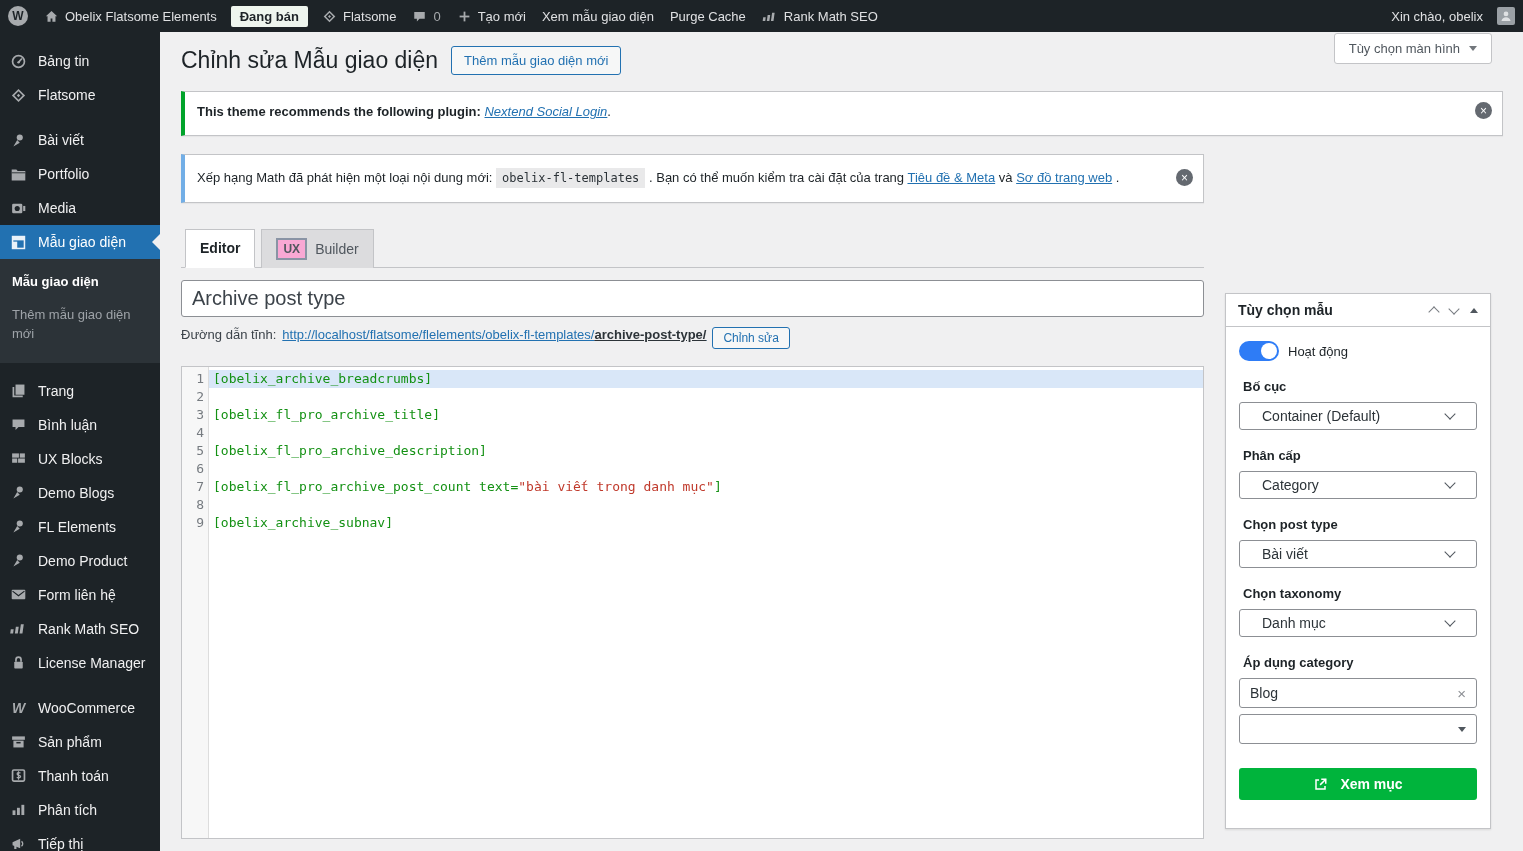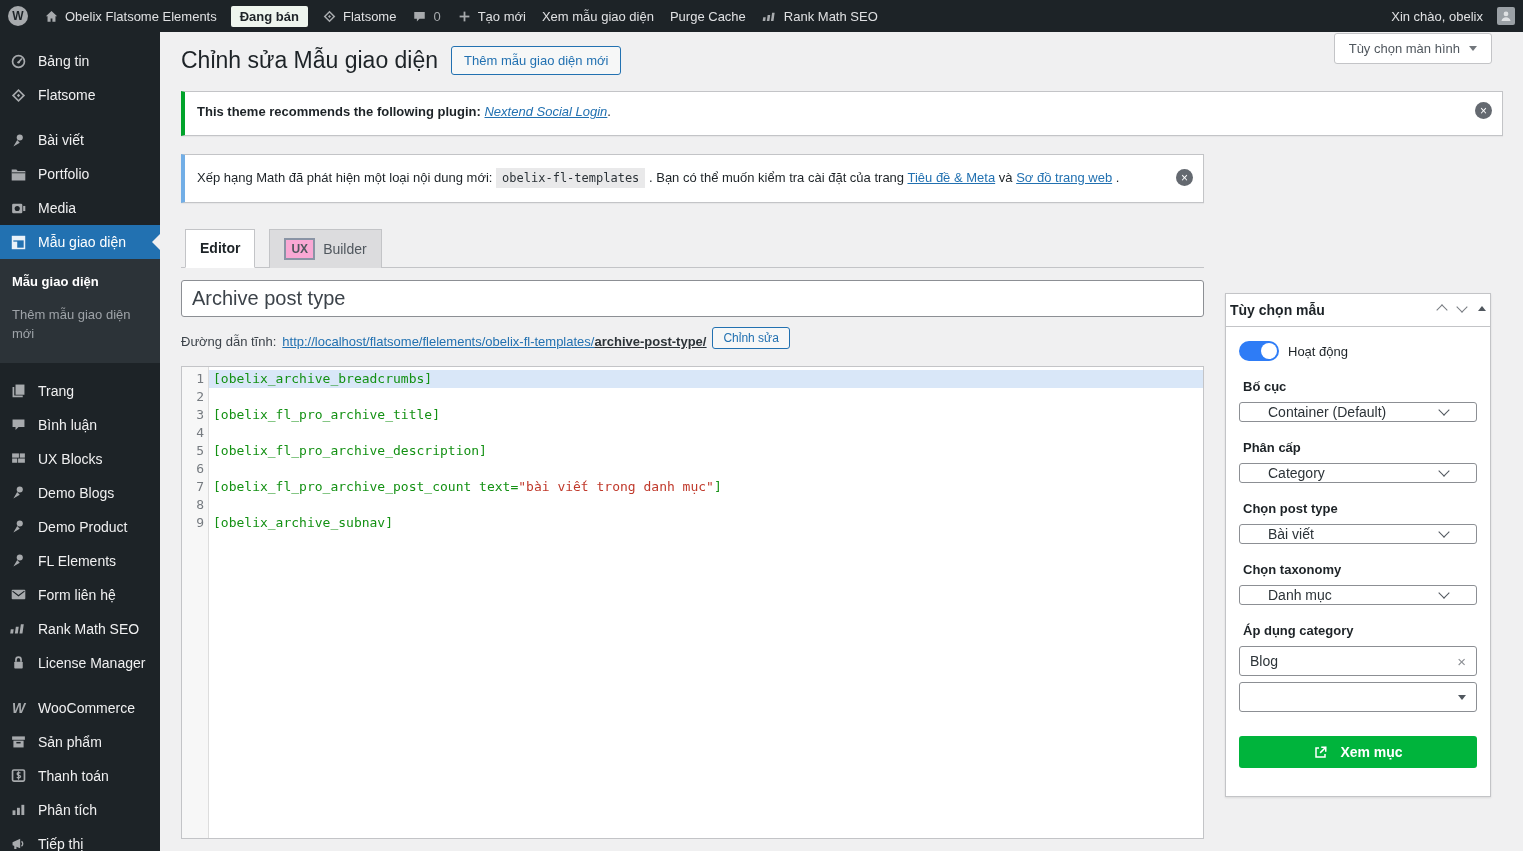--- a/index.html
+++ b/index.html
@@ -53,64 +53,64 @@
   .notice-green p + p { margin-top:10px; }
   .notice a { color:#2271b1; }
   .lnk-italic { font-style:italic; }
   .code-chip { font-family:"DejaVu Sans Mono", monospace; background:#e9e9ea; padding:3px 6px; font-size:12px; color:#2c3338; }
   .dismiss { position:absolute; top:10px; right:10px; width:17px; height:17px; border-radius:50%; background:#646970;
     color:#fff; font-size:12px; line-height:16px; text-align:center; cursor:pointer; border:none; }
   .notice-blue .dismiss { top:50%; margin-top:-9px; }
 
   
   .editor-col { width:1023px; }
-  .nav-tabs { margin-top:25px; border-bottom:1px solid #c3c4c7; display:flex; gap:14px; padding-left:4px;text-align:right; }
+  .nav-tabs { margin-top:25px; border-bottom:1px solid #c3c4c7; display:flex; gap:6px; padding-left:4px;text-align:right; }
   .nav-tab { border:1px solid #c3c4c7; border-bottom:none; padding:8px 14px; font-size:14px; cursor:pointer;
     background:#dcdcde; color:#50575e; display:flex; align-items:center; gap:8px; margin-bottom:0; position:relative; top:1px; }
   .nav-tab.active { background:#fff; color:#1d2327; font-weight:bold; border-bottom:1px solid #fff; }
   .ux-box { border:2px solid #8a94a5; color:#50575e; font-weight:600; font-size:12px; padding:2px 5px; background:#f9a8d4; }
 
   .title-input { margin-top:12px; width:100%; height:37px; border:1px solid #8c8f94; border-radius:3px;
     padding:0 10px; font-size:20px; color:#3c434a; font-family:inherit; background:#fff; }
 
-  .permalink { margin-top:10px; font-size:13px; color:#3c434a; display:flex; align-items:flex-end; gap:6px; }
+  .permalink { margin-top:10px; font-size:13px; color:#3c434a; display:flex; align-items:flex-start; gap:6px; }
   .permalink a { color:#2271b1; }
   .permalink strong { color:#2c3338; text-decoration:underline; }
   .btn-small { background:#f6f7f7; border:1px solid #2271b1; color:#2271b1; border-radius:3px; font-size:12px;
     padding:3px 10px; cursor:pointer; font-family:inherit; }
 
   
   .code-editor { margin-top:17px; height:473px; background:#fff; border:1px solid #c3c4c7; display:flex;
     font-family:"DejaVu Sans Mono", monospace; font-size:13px; }
   .gutter { width:27px; background:#f7f7f7; border-right:1px solid #ddd; padding:3px 4px 0 0; text-align:right; color:#767b80; }
   .gutter div { height:18px; line-height:18px; }
   .code-area { flex:1; padding-top:3px; }
   .cm-line { height:18px; line-height:18px; padding-left:4px; white-space:pre; }
   .cm-line.active-line { background:#d9e7f8; }
   .tok-g { color:#149114; }
   .tok-r { color:#c0392b; }
 
   
   .panel { position:absolute; left:1225px; top:293px; width:266px; background:#fff; border:1px solid #c3c4c7;
     box-shadow:0 1px 2px rgba(0,0,0,.1); }
-  .panel-header { display:flex; align-items:flex-start; padding:8px 4px; border-bottom:1px solid #c3c4c7; }
+  .panel-header { display:flex; align-items:center; padding:8px 12px; border-bottom:1px solid #c3c4c7; }
   .panel-header h2 { font-size:14px; font-weight:bold; color:#1d2327; flex:1; }
   .ph-icons { display:flex; align-items:center; gap:12px; }
   .chev { width:8px; height:8px; border-right:1.6px solid #787c82; border-bottom:1.6px solid #787c82; display:inline-block; }
   .chev.up { transform:rotate(-135deg); margin-top:4px; }
   .chev.down { transform:rotate(45deg); margin-top:-2px; }
   .panel-body { padding:14px 13px 28px; }
   .toggle-row { display:flex; align-items:center; gap:9px; margin-bottom:18px; }
   .toggle { width:40px; height:20px; border-radius:10px; background:#2e7cf6; position:relative; cursor:pointer; flex:none; }
   .toggle .knob { position:absolute; right:2px; top:2px; width:16px; height:16px; background:#fff; border-radius:50%; }
   .toggle-label { font-size:13px; color:#1d2327; }
   .field-label { font-size:13px; font-weight:600; color:#1d2327; margin:18px 4px 8px; }
   .field-label.first { margin-top:2px; }
-  .select { height:20px; border:1px solid #8c8f94; border-radius:3px; background:#fff; display:flex; align-items:center;
-    padding:0 28px; font-size:14px; color:#2c3338; cursor:pointer; }
+  .select { height:28px; border:1px solid #8c8f94; border-radius:3px; background:#fff; display:flex; align-items:center;
+    padding:0 22px; font-size:14px; color:#2c3338; cursor:pointer; }
   .select .val { flex:1; }
   .sel-chev { width:8px; height:8px; border-right:1.6px solid #50575e; border-bottom:1.6px solid #50575e; transform:rotate(45deg); margin-top:-4px; }
   .chip-box { height:30px; border:1px solid #8c8f94; border-radius:3px; background:#fff; display:flex; align-items:center;
     padding:0 10px; font-size:14px; color:#2c3338; }
   .chip-box .chip-text { flex:1; }
   .chip-remove { color:#8c8f94; font-size:15px; cursor:pointer; line-height:1; }
   .empty-select { height:30px; border:1px solid #8c8f94; border-radius:3px; background:#fff; display:flex;
     align-items:center; justify-content:flex-end; padding:0 10px; margin-top:6px; cursor:text; }
   .empty-select .tri-down { border-top-color:#50575e; }
   .btn-view { margin-top:24px; width:100%; height:32px; background:#00b43c; color:#fff; font-weight:bold; font-size:14px;
@@ -292,30 +292,30 @@
     </span>
     <span class="lbl">Demo Blogs</span>
   </div>
   <div class="mi">
     <span class="ico">
       <svg width="17" height="17" viewBox="0 0 20 20">
           <circle cx="11.5" cy="6.5" r="3.6" fill="currentColor"></circle>
           <path d="M8.5 9.5 4 17l7.5-4.5z" fill="currentColor"></path>
         </svg>
     </span>
-    <span class="lbl">Demo Product</span>
+    <span class="lbl">FL Elements</span>
   </div>
   <div class="mi">
     <span class="ico">
       <svg width="17" height="17" viewBox="0 0 20 20">
           <circle cx="11.5" cy="6.5" r="3.6" fill="currentColor"></circle>
           <path d="M8.5 9.5 4 17l7.5-4.5z" fill="currentColor"></path>
         </svg>
     </span>
-    <span class="lbl">FL Elements</span>
+    <span class="lbl">Demo Product</span>
   </div>
   <div class="mi">
     <span class="ico">
       <svg width="17" height="17" viewBox="0 0 20 20">
           <rect x="2" y="4.5" width="16" height="11" rx="1" fill="currentColor"></rect>
           <polyline points="3,6 10,11.5 17,6" fill="none" stroke="#1d2327" stroke-width="1.4"></polyline>
         </svg>
     </span>
     <span class="lbl">Form liên hệ</span>
   </div>

